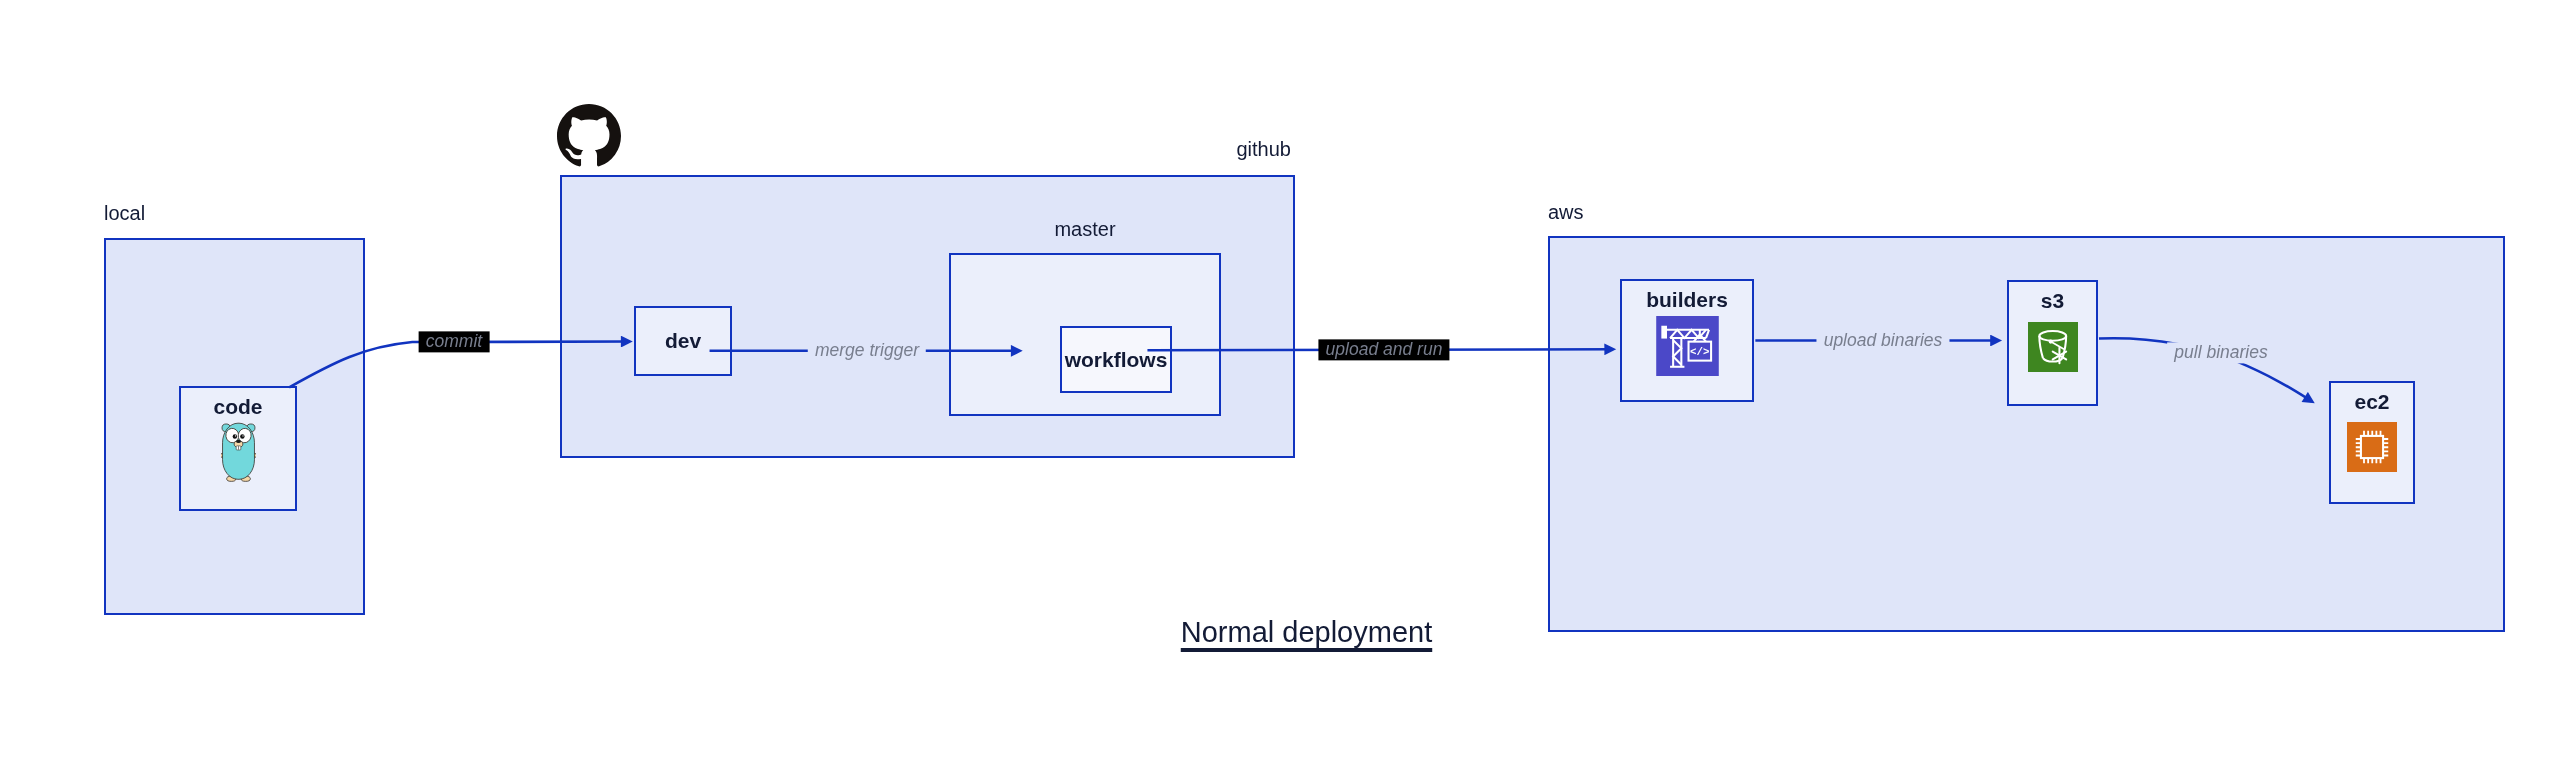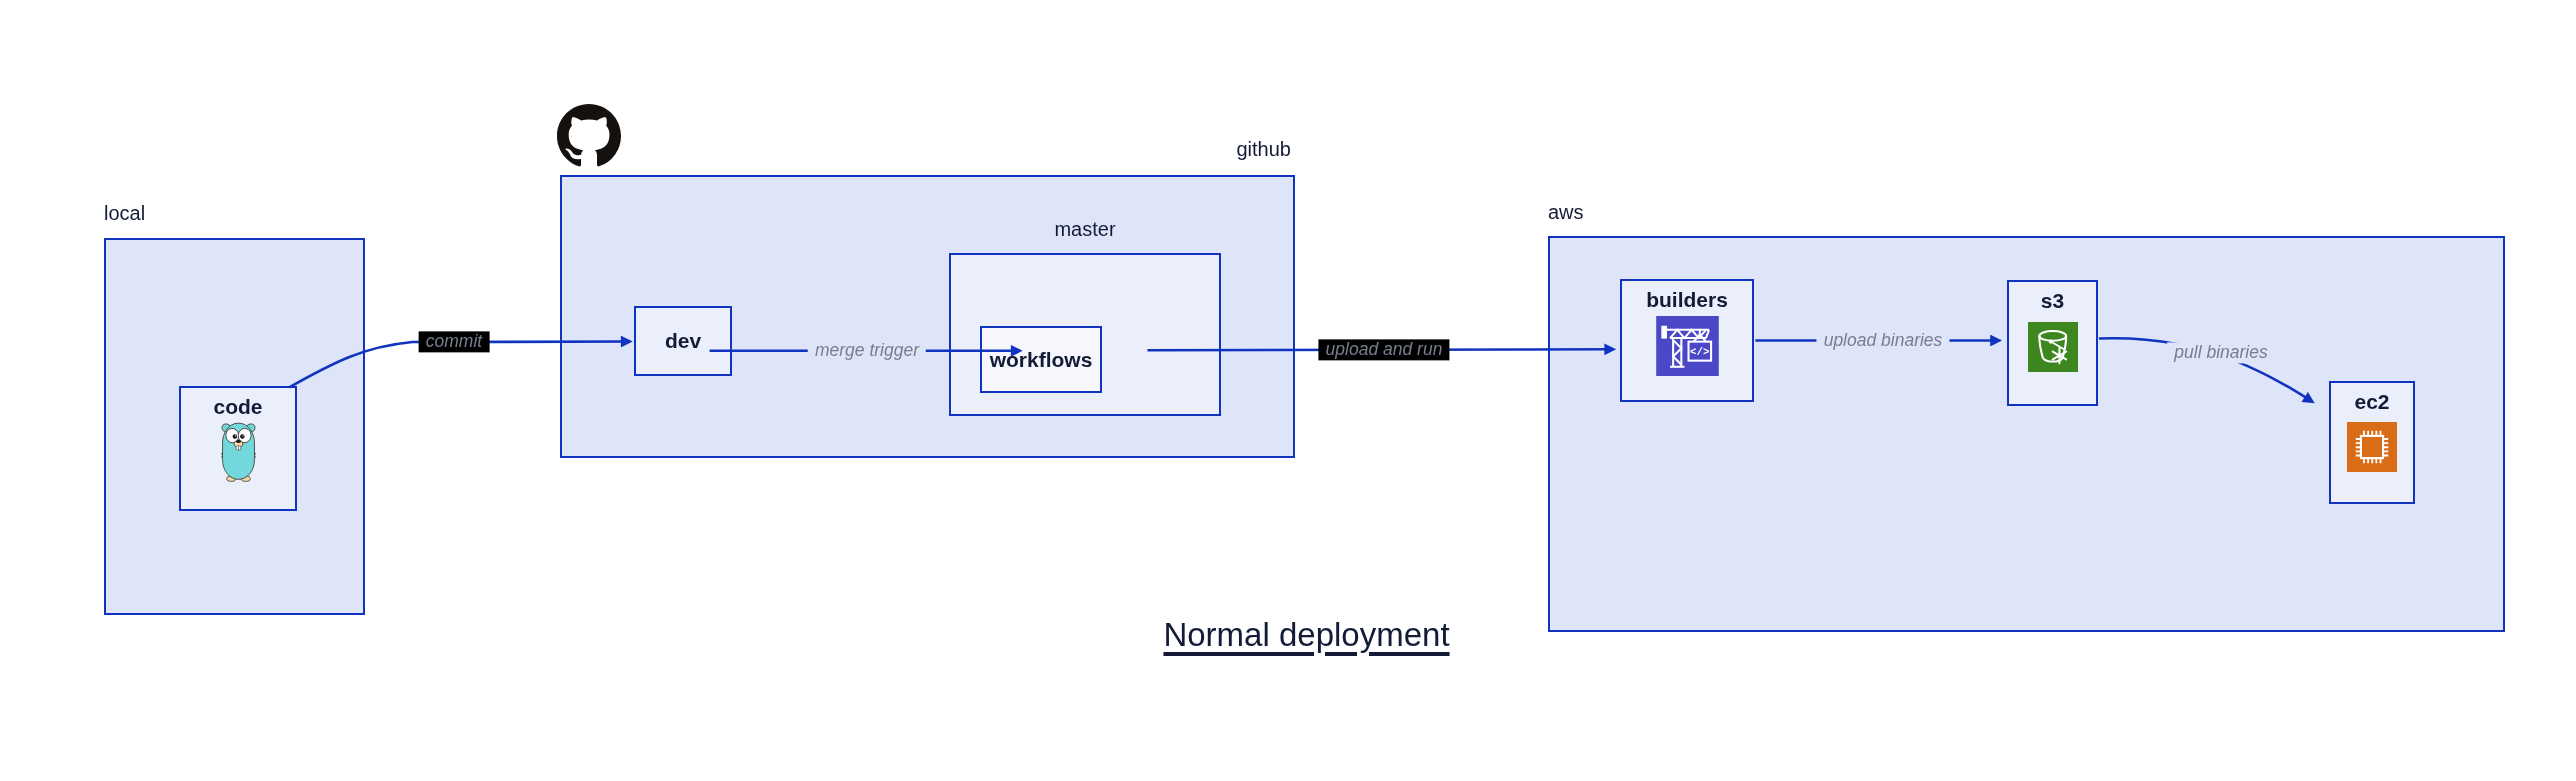--- a/index.html
+++ b/index.html
@@ -37,21 +37,21 @@
     font-size:17.5px;font-style:italic;color:var(--edge_gray);
     white-space:nowrap;padding:1px 7.2px;line-height:1.1;
   }
   .bg-white{background:#000000;}
   .bg-outer{background:var(--fill_outer);}
   #edge-layer{position:absolute;left:0;top:0;pointer-events:none;}
   .edge-path{stroke:var(--stroke_blue);stroke-width:5;fill:none;}
   .arrowhead{fill:var(--stroke_blue);}
   #diagram-title{
     position:absolute;left:1049px;top:616px;width:515px;text-align:center;
-    font-size:33px;color:var(--text_navy);
+    font-size:29px;color:var(--text_navy);
     text-decoration:underline;text-decoration-thickness:3.6px;text-underline-offset:6.2px;
     white-space:nowrap;
   }
   .icon-white-stroke{stroke:#ffffff;fill:none;stroke-width:4;}
   .icon-white-thin{stroke:#ffffff;fill:none;stroke-width:3.5;}
 </style>
 </head>
 <body>
 
 <div class="group-box" style="left:104px;top:238px;width:261px;height:377px"></div>
@@ -90,21 +90,21 @@
     <circle cx="28.3" cy="28.7" r="1.3" fill="#ffffff"></circle>
     <circle cx="42.8" cy="28.7" r="1.3" fill="#ffffff"></circle>
     <ellipse cx="34" cy="39.5" rx="4.6" ry="3.2" fill="#1c1c1c"></ellipse>
   </svg>
 </div>
 
 <div class="node-box center" style="left:634px;top:306px;width:98px;height:70px;border-width:2.1px">
   <div class="node-label">dev</div>
 </div>
 
-<div class="node-box inner center" style="left:980px;top:326px;width:122px;height:67px;border-width:2.1px">
+<div class="node-box inner center" style="left:1060px;top:326px;width:112px;height:67px;border-width:2.1px">
   <div class="node-label">workflows</div>
 </div>
 
 <div class="node-box" style="left:1620px;top:279px;width:134px;height:123px;border-width:2.1px">
   <div class="node-label toplab">builders</div>
   <svg width="63" height="60" viewBox="0 0 122 117" style="margin-top:4.1px">
     <rect x="0" y="0" width="122" height="117" style="fill:var(--builders_purple)"></rect>
     <g class="icon-white-stroke">
       <path d="M12 27 H103"></path>
       <path d="M27 43 H97"></path>

